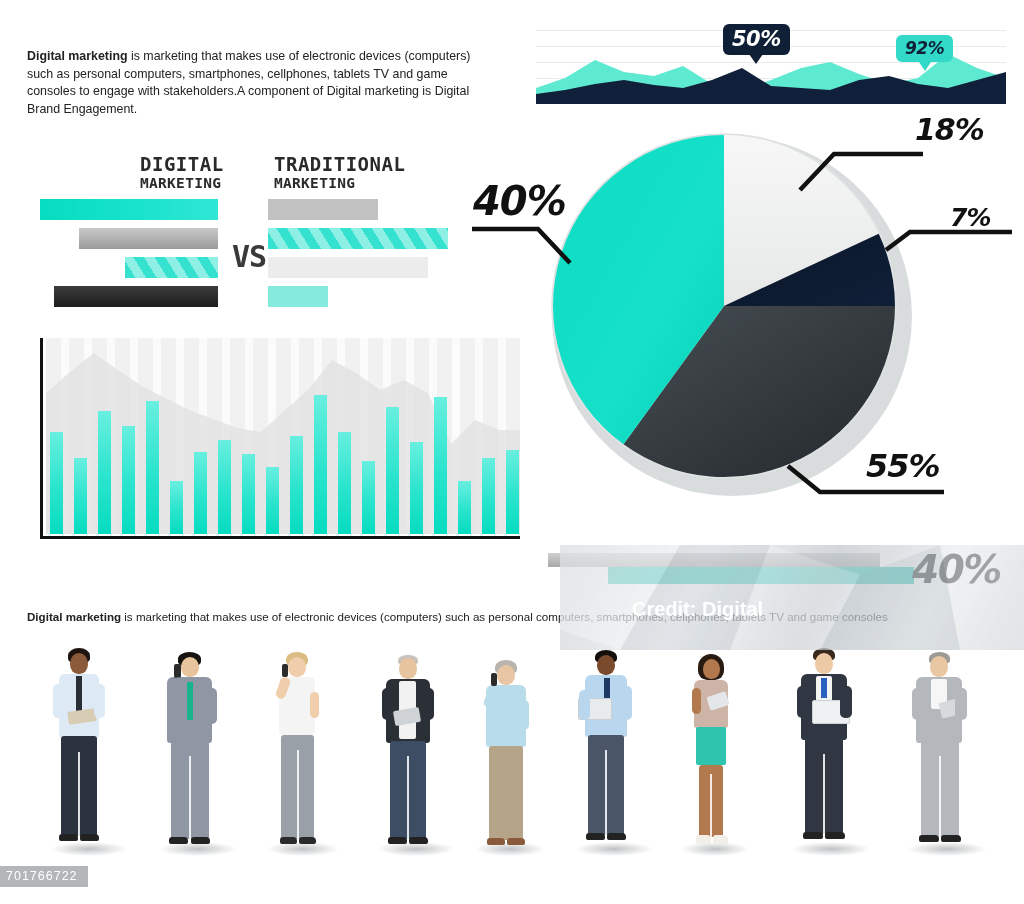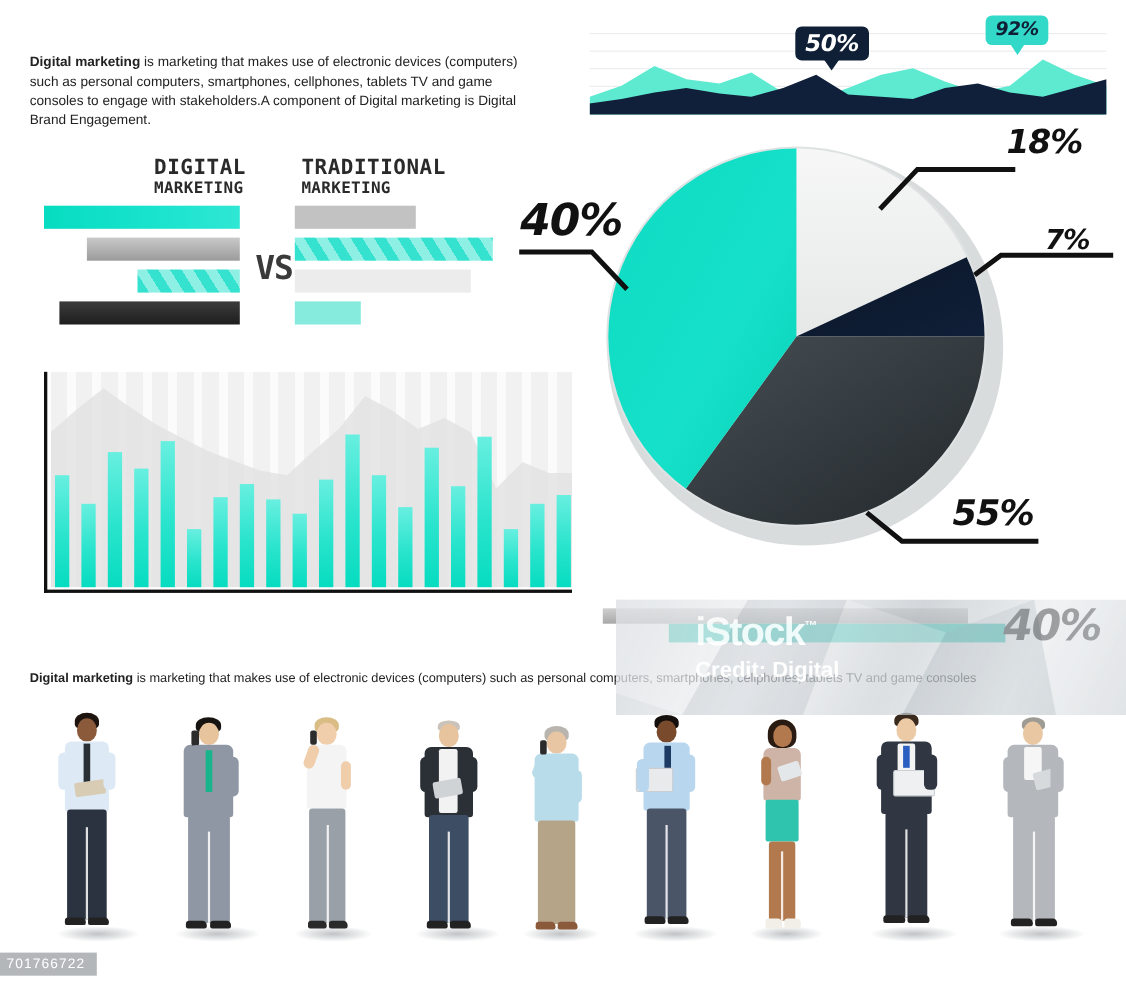--- a/index.html
+++ b/index.html
@@ -22,26 +22,26 @@
   .areachart svg{position:absolute;left:0;top:0;}
   .badge{
     position:absolute;border-radius:6px;padding:3px 9px 4px;
     font-weight:bold;font-style:italic;letter-spacing:-.5px;
     font-family:"DejaVu Sans", sans-serif;
   }
   .badge .tip{position:absolute;left:50%;margin-left:-7px;bottom:-9px;
     width:0;height:0;border-left:7px solid transparent;border-right:7px solid transparent;}
   .badge-50{left:723px;top:24px;background:#0f2036;color:#fff;font-size:21px;}
   .badge-50 .tip{border-top:10px solid #0f2036;}
-  .badge-92{left:896px;top:14px;background:#33d9c8;color:#0f2036;font-size:17px;}
+  .badge-92{left:896px;top:35px;background:#33d9c8;color:#0f2036;font-size:17px;}
   .badge-92 .tip{border-top:9px solid #33d9c8;margin-left:-6px;
      border-left-width:6px;border-right-width:6px;}
 
   
-  .vswrap{position:absolute;left:40px;top:142px;width:430px;height:165px;text-decoration:underline;}
+  .vswrap{position:absolute;left:40px;top:154px;width:430px;height:165px;text-decoration:underline;}
   .vs-title{position:absolute;text-align:left;font-family:"DejaVu Sans Mono", monospace;}
   .vs-title .l1{font-size:19px;font-weight:bold;letter-spacing:.5px;color:#2a2a2a;line-height:21px;}
   .vs-title .l2{font-size:14.5px;font-weight:bold;letter-spacing:.3px;color:#2a2a2a;line-height:16px;}
   .t-digital{left:100px;top:0;}
   .t-trad{left:234px;top:0;}
   .vs-label{
     position:absolute;left:192px;top:85px;font-size:30px;font-weight:bold;
     color:#3a3a3a;font-family:"DejaVu Sans Mono", monospace;letter-spacing:-1px;
   }
   .bar{position:absolute;height:21px;}
@@ -412,19 +412,18 @@
 
   <div class="wm">
     <div class="wm-bg"></div>
     <svg class="wm-facets" viewBox="0 0 464 105">
       <polygon points="0,0 120,0 60,105 0,85" fill="#ffffff" opacity=".28"></polygon>
       <polygon points="120,0 210,0 170,105 60,105" fill="#b9c0c6" opacity=".30"></polygon>
       <polygon points="210,0 300,30 260,105 170,105" fill="#ffffff" opacity=".22"></polygon>
       <polygon points="300,30 380,0 400,105 260,105" fill="#aeb6bd" opacity=".28"></polygon>
       <polygon points="380,0 464,0 464,105 400,105" fill="#ffffff" opacity=".20"></polygon>
     </svg>
-    <div class="wm-text"><span>iStock</span><span class="wm-tm">™</span></div>
     <div class="wm-credit">Credit: Digital</div>
   </div>
 
   <div class="idbadge">701766722</div>
 
 </div>
 
 </body></html>

